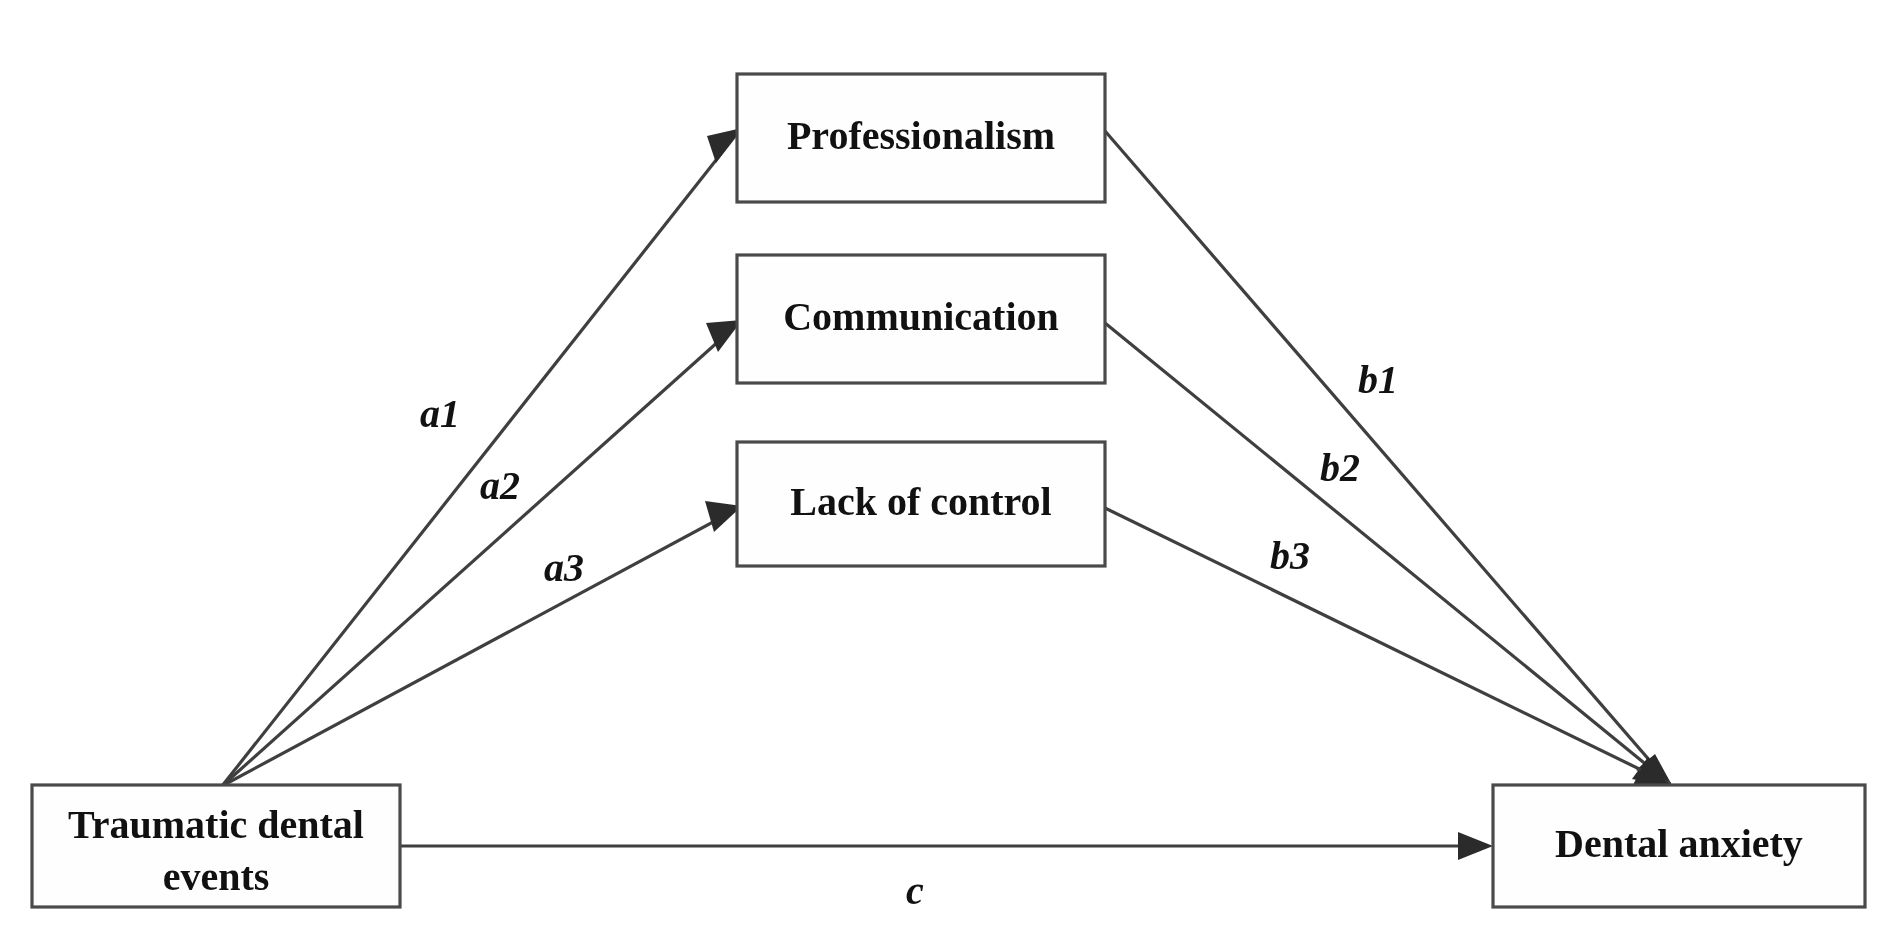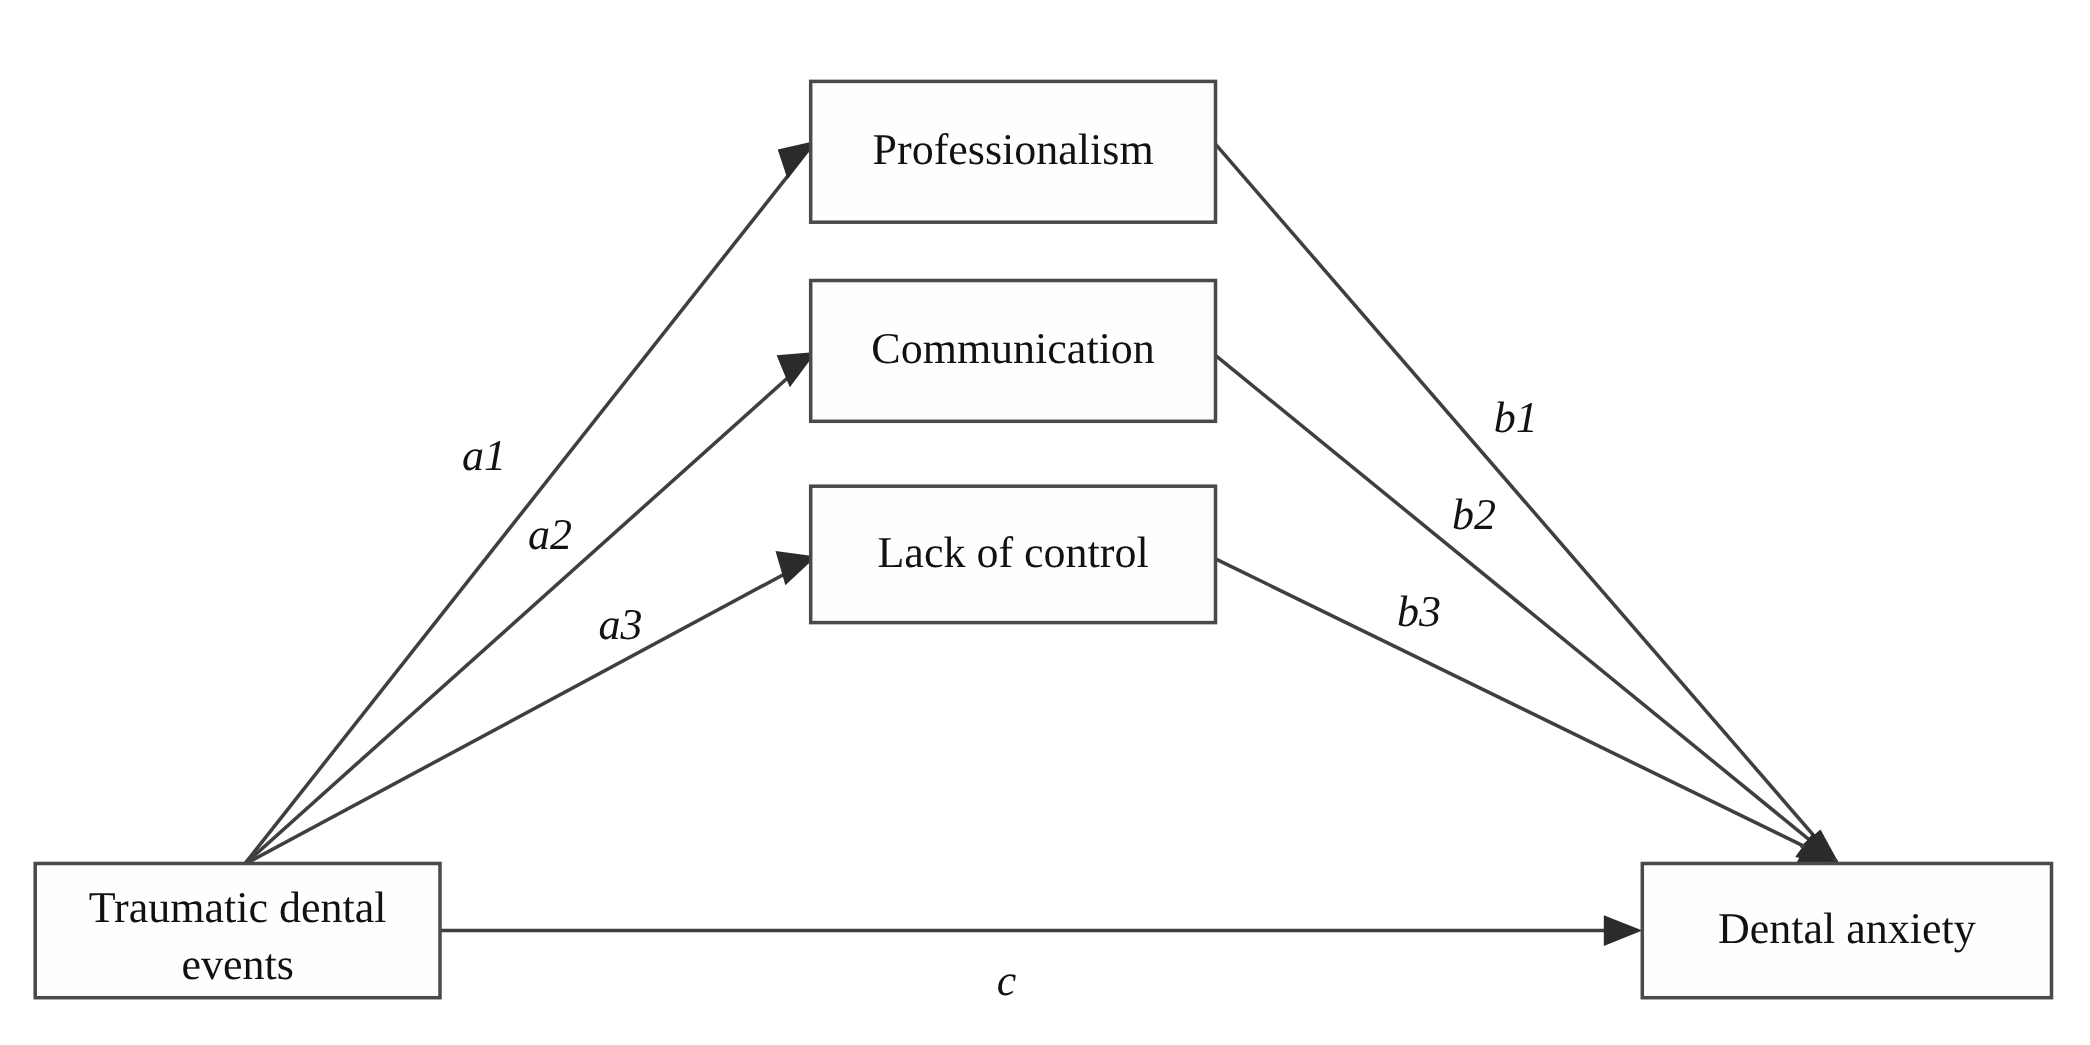--- a/index.html
+++ b/index.html
@@ -11,20 +11,21 @@
     width: 1900px;
     height: 950px;
     overflow: hidden;
     font-family: "Liberation Serif", "DejaVu Serif", serif;
   }
   #diagram-root {
     position: relative;
     width: 1900px;
     height: 730px;
     background: #ffffff;
+    font-weight: bold;
   }
   svg#model-svg {
     position: absolute;
     top: 0;
     left: 0;
     width: 1900px;
     height: 950px;
   }
   .node-box {
     fill: #fefefe;

